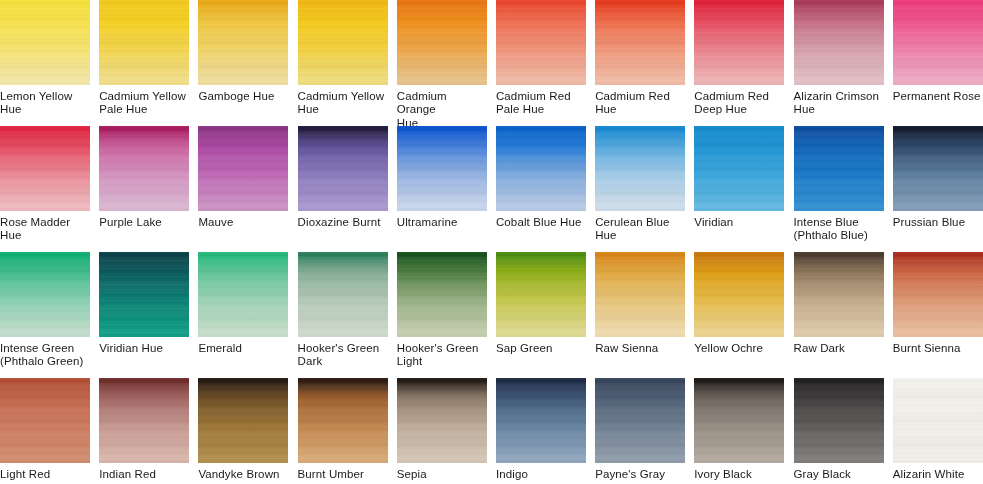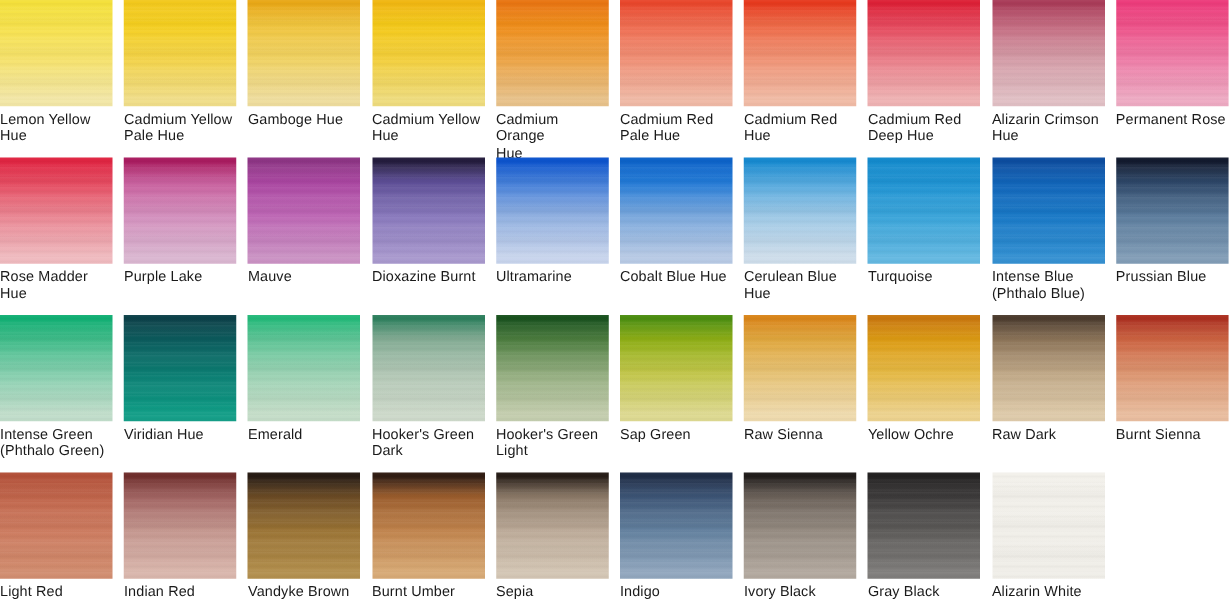--- a/index.html
+++ b/index.html
@@ -202,21 +202,21 @@
         <div class="grain2"></div>
       </div>
       <div class="swatch-label">Cerulean Blue
 Hue</div>
     </div>
     <div class="swatch-cell">
       <div class="swatch-chip" style="background: linear-gradient(rgb(17, 137, 204) 0%, rgb(17, 137, 204) 4%, rgb(29, 146, 210) 22%, rgb(56, 163, 217) 55%, rgb(95, 182, 224) 92%, rgb(95, 182, 224) 100%);">
         <div class="grain"></div>
         <div class="grain2"></div>
       </div>
-      <div class="swatch-label">Turquoise</div>
+      <div class="swatch-label">Viridian</div>
     </div>
     <div class="swatch-cell">
       <div class="swatch-chip" style="background: linear-gradient(rgb(10, 75, 158) 0%, rgb(10, 75, 158) 4%, rgb(16, 99, 184) 22%, rgb(24, 120, 198) 55%, rgb(47, 141, 208) 92%, rgb(47, 141, 208) 100%);">
         <div class="grain"></div>
         <div class="grain2"></div>
       </div>
       <div class="swatch-label">Intense Blue
 (Phthalo Blue)</div>
     </div>
     <div class="swatch-cell">
@@ -333,20 +333,27 @@
         <div class="grain2"></div>
       </div>
       <div class="swatch-label">Sepia</div>
     </div>
     <div class="swatch-cell">
       <div class="swatch-chip" style="background: linear-gradient(rgb(28, 42, 68) 0%, rgb(28, 42, 68) 4%, rgb(60, 84, 117) 22%, rgb(98, 128, 158) 55%, rgb(142, 164, 188) 92%, rgb(142, 164, 188) 100%);">
         <div class="grain"></div>
         <div class="grain2"></div>
       </div>
       <div class="swatch-label">Indigo</div>
+    </div>
+    <div class="swatch-cell">
+      <div class="swatch-chip" style="background: linear-gradient(rgb(54, 68, 90) 0%, rgb(54, 68, 90) 4%, rgb(76, 92, 114) 22%, rgb(108, 124, 144) 55%, rgb(142, 154, 168) 92%, rgb(142, 154, 168) 100%);">
+        <div class="grain"></div>
+        <div class="grain2"></div>
+      </div>
+      <div class="swatch-label">Payne's Gray</div>
     </div>
     <div class="swatch-cell">
       <div class="swatch-chip" style="background: linear-gradient(rgb(30, 26, 24) 0%, rgb(30, 26, 24) 4%, rgb(106, 96, 88) 22%, rgb(148, 138, 128) 55%, rgb(176, 166, 156) 92%, rgb(176, 166, 156) 100%);">
         <div class="grain"></div>
         <div class="grain2"></div>
       </div>
       <div class="swatch-label">Ivory Black</div>
     </div>
     <div class="swatch-cell">
       <div class="swatch-chip" style="background: linear-gradient(rgb(32, 30, 30) 0%, rgb(32, 30, 30) 4%, rgb(60, 58, 58) 22%, rgb(92, 90, 88) 55%, rgb(124, 122, 120) 92%, rgb(124, 122, 120) 100%);">

